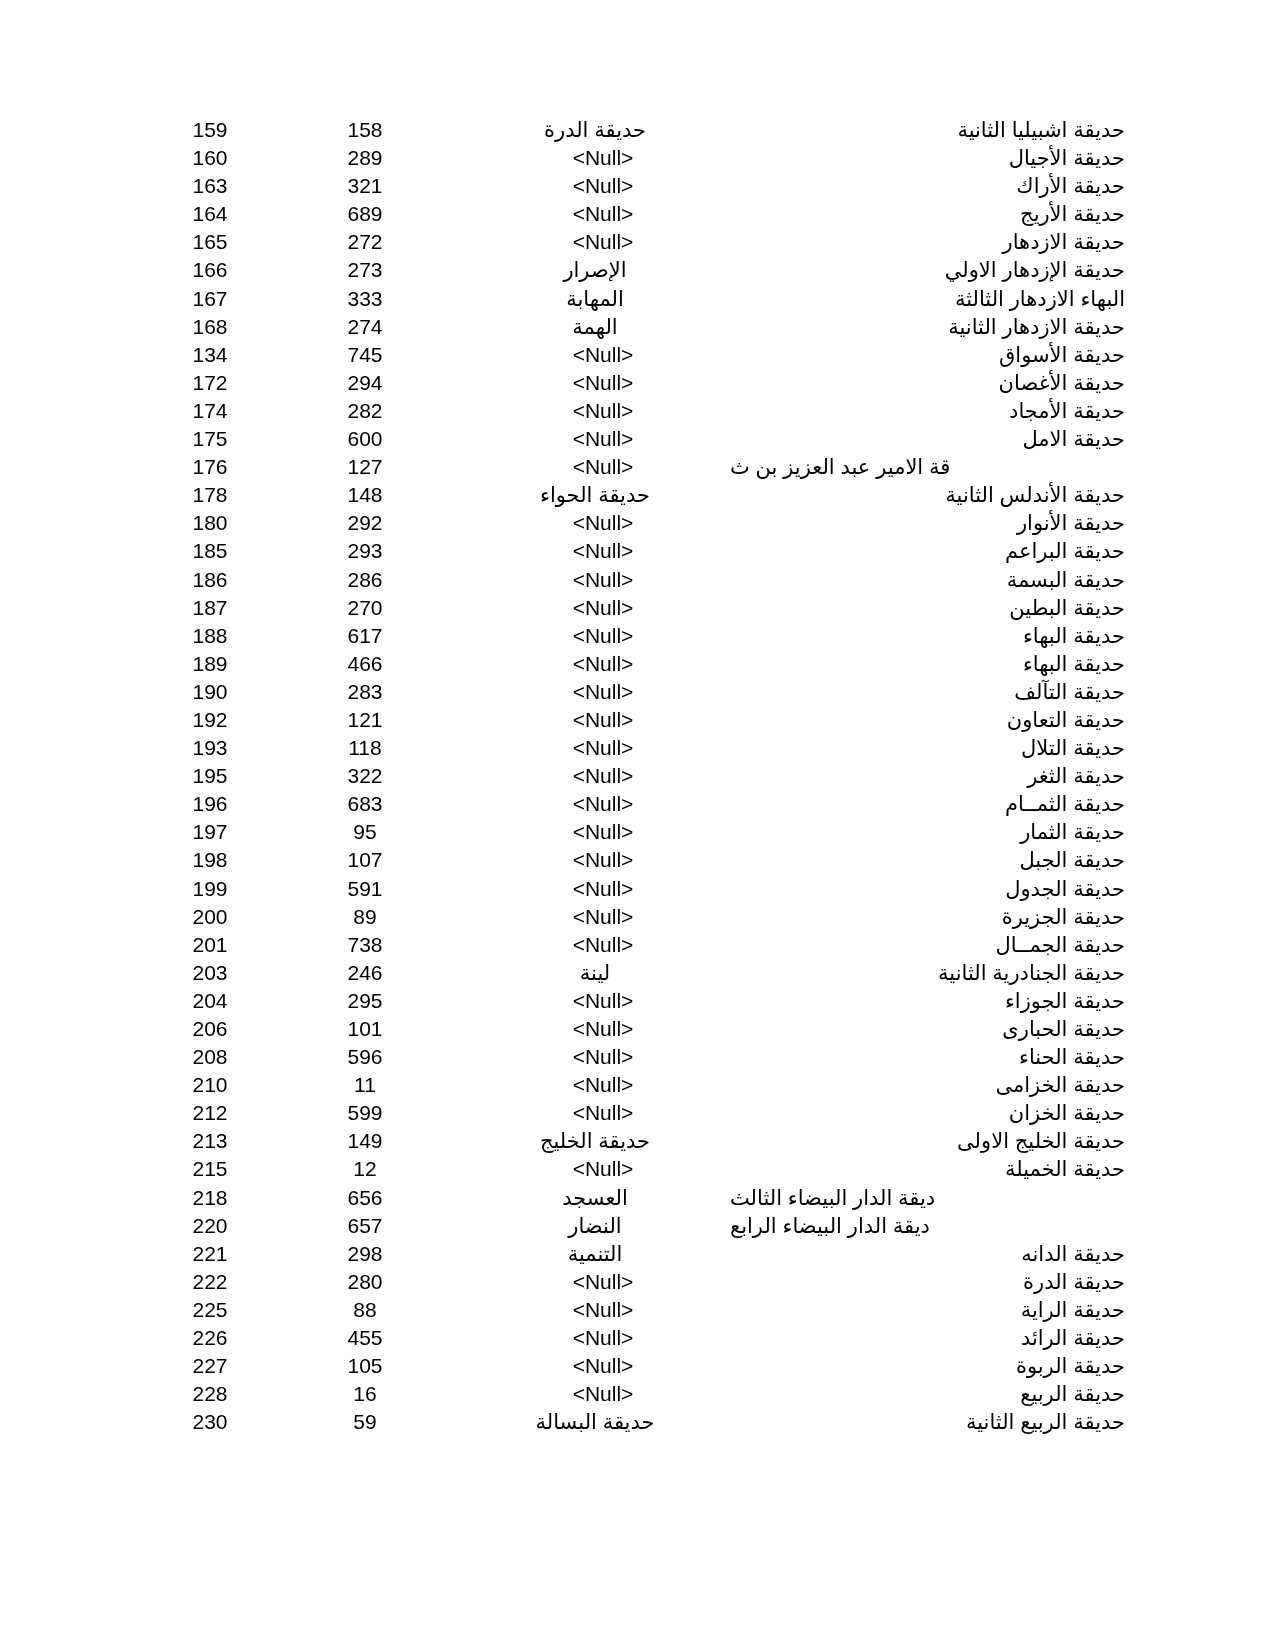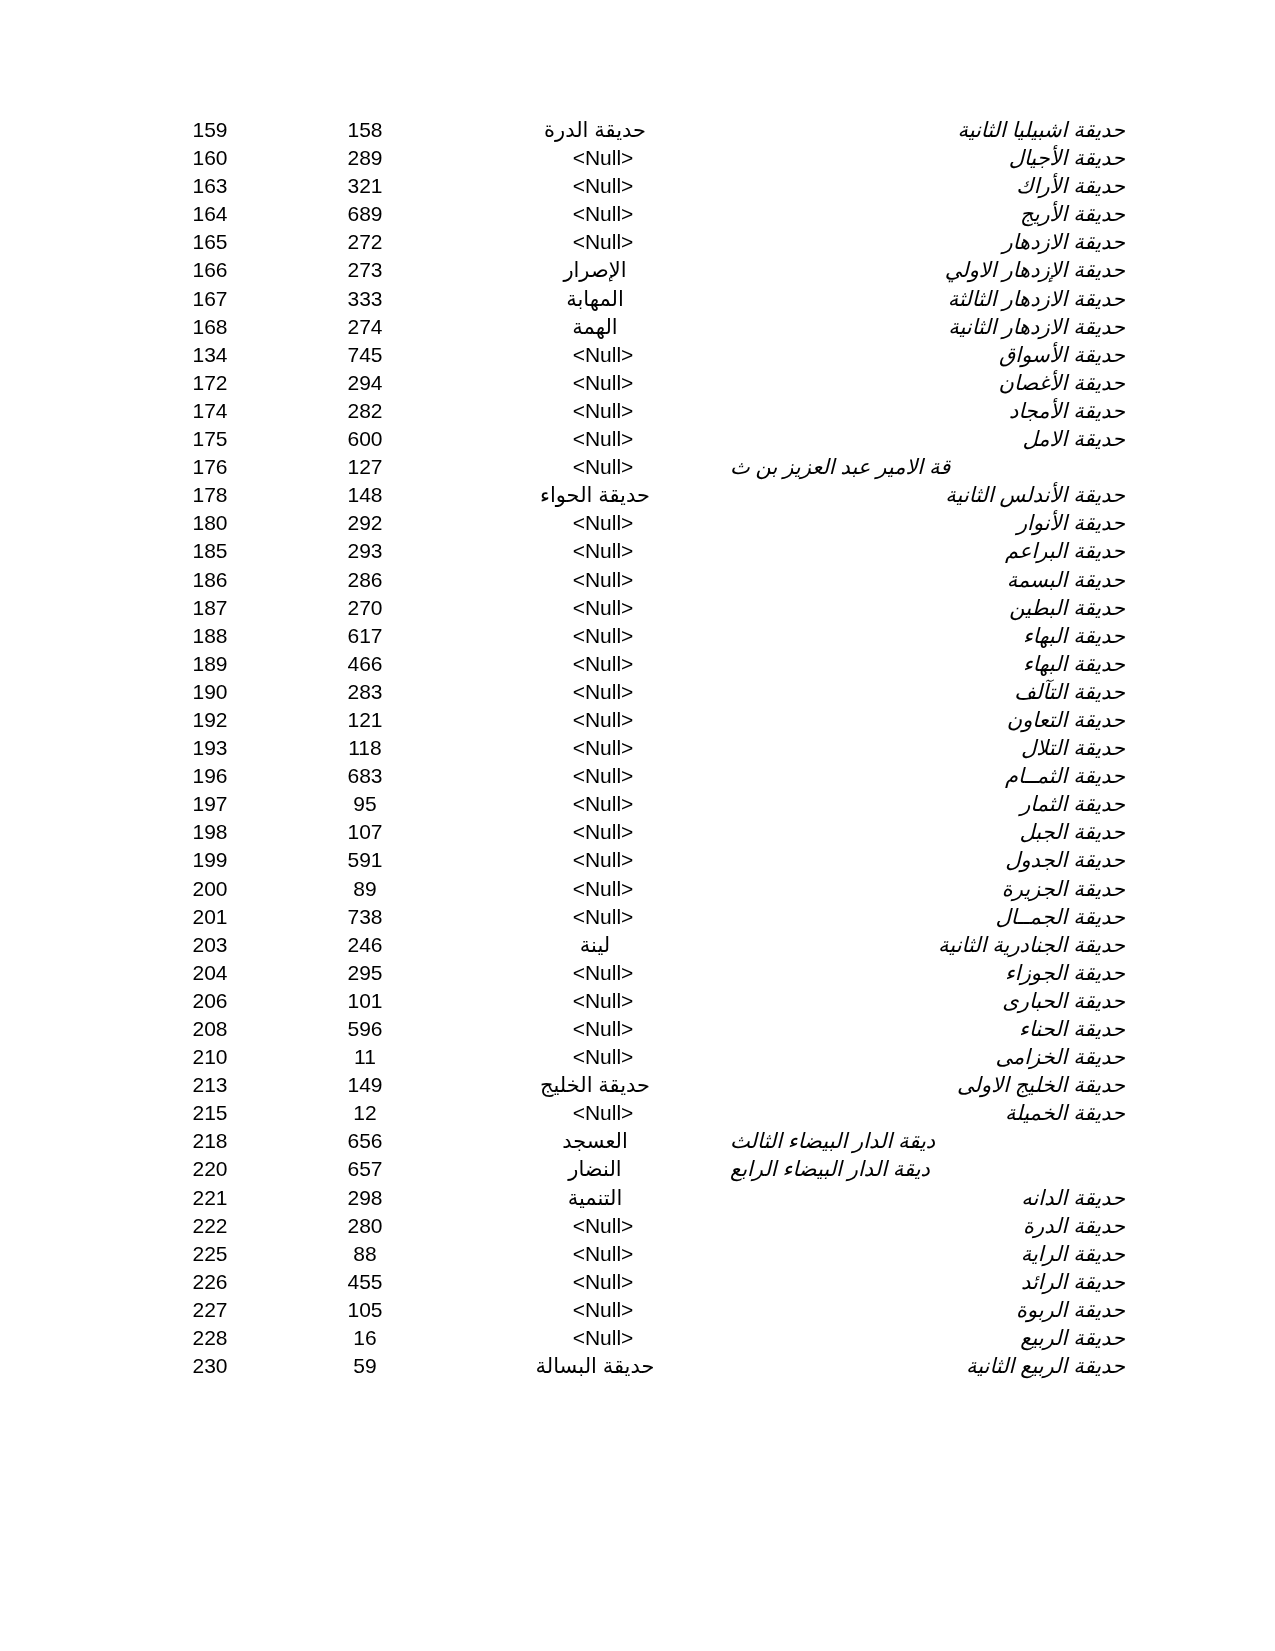--- a/index.html
+++ b/index.html
@@ -68,21 +68,20 @@
   td.alt {
     text-align: center;
     direction: rtl;
     font-size: 21px;
   }
   td.name {
     text-align: right;
     direction: rtl;
     font-size: 21px;
     padding-right: 0;
-    font-style: italic;
   }
 
   
   td.name.clipped {
     text-align: left;
     overflow: hidden;
   }
   td.name.clipped > span {
     display: inline-block;
     margin-right: -38px;
@@ -140,21 +139,21 @@
         <tr>
           <td class="id">166</td>
           <td class="num">273</td>
           <td class="alt">الإصرار</td>
           <td class="name">حديقة الإزدهار الاولي</td>
         </tr>
         <tr>
           <td class="id">167</td>
           <td class="num">333</td>
           <td class="alt">المهابة</td>
-          <td class="name">حديقة الازدهار الثالثة</td>
+          <td class="name">البهاء الازدهار الثالثة</td>
         </tr>
         <tr>
           <td class="id">168</td>
           <td class="num">274</td>
           <td class="alt">الهمة</td>
           <td class="name">حديقة الازدهار الثانية</td>
         </tr>
         <tr>
           <td class="id">134</td>
           <td class="num">745</td>
@@ -239,20 +238,26 @@
           <td class="alt"><span class="null">&lt;Null&gt;</span></td>
           <td class="name">حديقة التعاون</td>
         </tr>
         <tr>
           <td class="id">193</td>
           <td class="num">118</td>
           <td class="alt"><span class="null">&lt;Null&gt;</span></td>
           <td class="name">حديقة التلال</td>
         </tr>
         <tr>
+          <td class="id">195</td>
+          <td class="num">322</td>
+          <td class="alt"><span class="null">&lt;Null&gt;</span></td>
+          <td class="name">حديقة الثغر</td>
+        </tr>
+        <tr>
           <td class="id">196</td>
           <td class="num">683</td>
           <td class="alt"><span class="null">&lt;Null&gt;</span></td>
           <td class="name">حديقة الثمــام</td>
         </tr>
         <tr>
           <td class="id">197</td>
           <td class="num">95</td>
           <td class="alt"><span class="null">&lt;Null&gt;</span></td>
           <td class="name">حديقة الثمار</td>
@@ -305,20 +310,26 @@
           <td class="alt"><span class="null">&lt;Null&gt;</span></td>
           <td class="name">حديقة الحناء</td>
         </tr>
         <tr>
           <td class="id">210</td>
           <td class="num">11</td>
           <td class="alt"><span class="null">&lt;Null&gt;</span></td>
           <td class="name">حديقة الخزامى</td>
         </tr>
         <tr>
+          <td class="id">212</td>
+          <td class="num">599</td>
+          <td class="alt"><span class="null">&lt;Null&gt;</span></td>
+          <td class="name">حديقة الخزان</td>
+        </tr>
+        <tr>
           <td class="id">213</td>
           <td class="num">149</td>
           <td class="alt">حديقة الخليج</td>
           <td class="name">حديقة الخليج الاولى</td>
         </tr>
         <tr>
           <td class="id">215</td>
           <td class="num">12</td>
           <td class="alt"><span class="null">&lt;Null&gt;</span></td>
           <td class="name">حديقة الخميلة</td>

